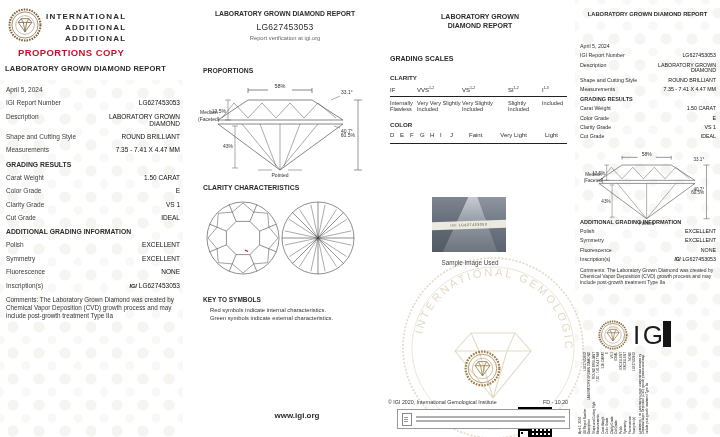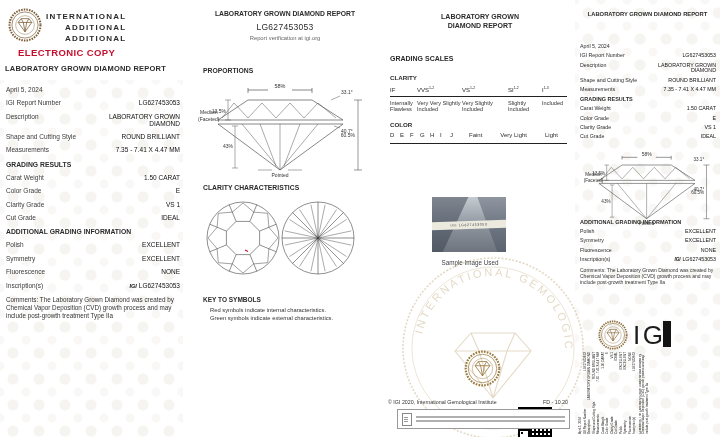--- a/index.html
+++ b/index.html
@@ -101,21 +101,21 @@
   <svg class="abs" style="left:8px;top:8px;color:#7a5c33;" width="34" height="34">
       <use href="#seal"></use>
     </svg>
 
   <div class="abs brand-lines" style="left:46px;top:11px;text-align:right;">
     <div>INTERNATIONAL</div>
     <div>ADDITIONAL</div>
     <div>ADDITIONAL</div>
   </div>
 
-  <div class="abs ecopy" style="left:18px;top:47px;color:#c8102e;">ELECTRONIC COPY</div>
+  <div class="abs ecopy" style="left:18px;top:47px;color:#c8102e;">PROPORTIONS COPY</div>
 
   <div class="abs p1-title" style="left:5px;top:64px;">LABORATORY GROWN DIAMOND REPORT</div>
 
   <div class="abs rows" style="left:6px;top:87px;">
     <div class="row">
         <span class="lab">April 5, 2024</span>
       </div>
     <div class="row">
         <span class="lab">IGI Report Number</span>
         <span class="val">LG627453053</span>
@@ -213,20 +213,21 @@
     </g>
     <path d="M40,52 l3,1.5" stroke="#c8102e" stroke-width="1.2"></path>
   </svg>
 
   <div class="abs b" style="left:203px;top:296px;font-size:6.5px;">KEY TO SYMBOLS</div>
   <div class="abs" style="left:210px;top:306px;width:170px;">
     <div class="keyline">Red symbols indicate internal characteristics.</div>
     <div class="keyline">Green symbols indicate external characteristics.</div>
   </div>
 
+  <div class="abs site" style="left:197px;top:411px;width:200px;">www.igi.org</div>
 
   <svg class="abs" style="left:393px;top:248px;opacity:.5;" width="200" height="189" viewBox="0 0 200 189">
     <g fill="none" stroke="#c9b58e">
       <circle cx="100" cy="100" r="90" stroke-width="1.6" stroke-dasharray="2,1.6"></circle>
       <circle cx="100" cy="100" r="81" stroke-width=".7"></circle>
       <path d="M62,103 L78,85 L122,85 L138,103 L100,150 Z M62,103 L138,103 M78,85 L86,103 M122,85 L114,103 M86,103 L100,150 M114,103 L100,150" stroke-width="1.1"></path>
     </g>
     <defs>
         <path id="arc" d="M 28,100 A 72,72 0 0 1 172,100" fill="none"></path>
       </defs>

